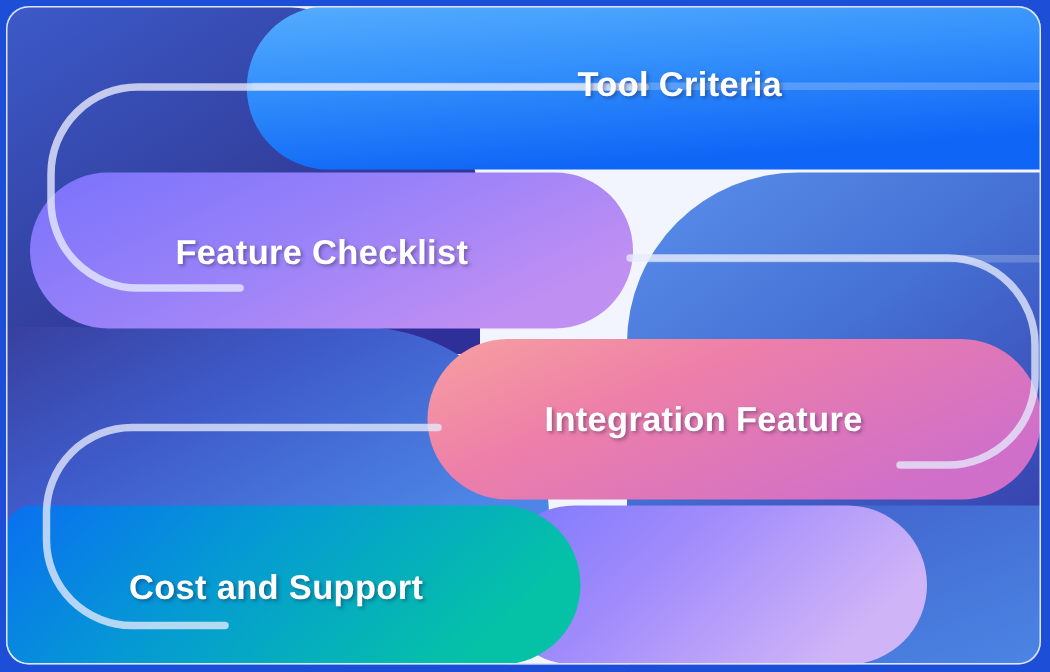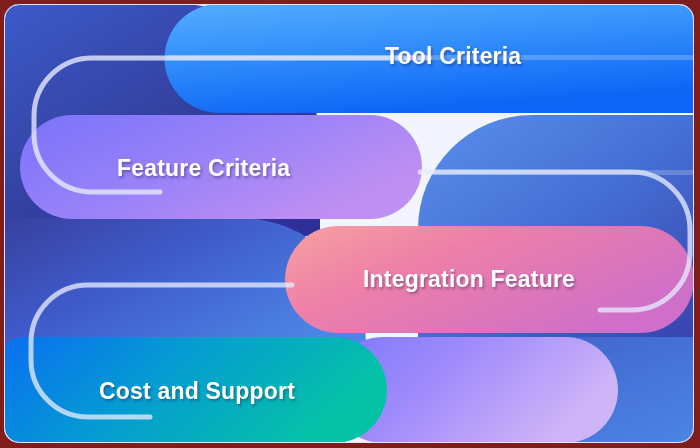--- a/index.html
+++ b/index.html
@@ -5,21 +5,21 @@
   html, body {
     margin: 0;
     padding: 0;
     background: #ffffff;
   }
   #canvas {
     position: relative;
     width: 700px;
     height: 448px;
     overflow: hidden;
-    background: #7f1d1d;
+    background: #1d4ed8;
     font-family: "Liberation Sans", sans-serif;
   }
   #art {
     position: absolute;
     inset: 0;
     width: 700px;
     height: 448px;
     display: block;
   }
   .label {
@@ -29,21 +29,21 @@
     font-weight: bold;
     font-size: 23px;
     letter-spacing: 0.2px;
     white-space: nowrap;
     text-shadow: 1.5px 1.5px 2.5px rgba(30, 20, 60, 0.38);
     pointer-events: none;
   }
   #label-tool-criteria   { left: 385px; top: 43px;  }
   #label-feature-list    { left: 117px; top: 155px; }
   #label-integration     { left: 363px; top: 266px; }
-  #label-cost-support    { left: 86px;  top: 378px; margin-left: 13px; }
+  #label-cost-support    { left: 86px;  top: 378px; }
 </style>
 </head>
 <body>
 
 <div id="canvas">
 
   <svg id="art" viewBox="0 0 700 448" xmlns="http://www.w3.org/2000/svg">
     <defs>
       <linearGradient id="gDeepBlue" x1="0" y1="0" x2="0.85" y2="1">
         <stop offset="0%" stop-color="#3c5ac9"></stop>
@@ -122,19 +122,19 @@
       <path d="M430,58 L92,58 A58,58 0 0 0 34,116 L34,134 A58,58 0 0 0 92,192 L160,192" fill="none" stroke="#e6eafc" stroke-opacity="0.80" stroke-width="5" stroke-linecap="round"></path>
       <path d="M420,172 L632,172 A58,58 0 0 1 690,230 L690,252 A58,58 0 0 1 632,310 L600,310" fill="none" stroke="#e6eafc" stroke-opacity="0.78" stroke-width="5" stroke-linecap="round"></path>
       <path d="M292,285 L88,285 A57,57 0 0 0 31,342 L31,360 A57,57 0 0 0 88,417 L150,417" fill="none" stroke="#e6eafc" stroke-opacity="0.78" stroke-width="5" stroke-linecap="round"></path>
 
       <rect x="4.5" y="4.5" width="689" height="438" rx="15" ry="15" fill="none" stroke="#dfe6fa" stroke-width="1"></rect>
     </g>
   </svg>
 
   <div class="label" id="label-tool-criteria">Tool Criteria</div>
 
-  <div class="label" id="label-feature-list">Feature Criteria</div>
+  <div class="label" id="label-feature-list">Feature Checklist</div>
 
   <div class="label" id="label-integration">Integration Feature</div>
 
   <div class="label" id="label-cost-support">Cost and Support</div>
 
 </div>
 
 </body></html>

